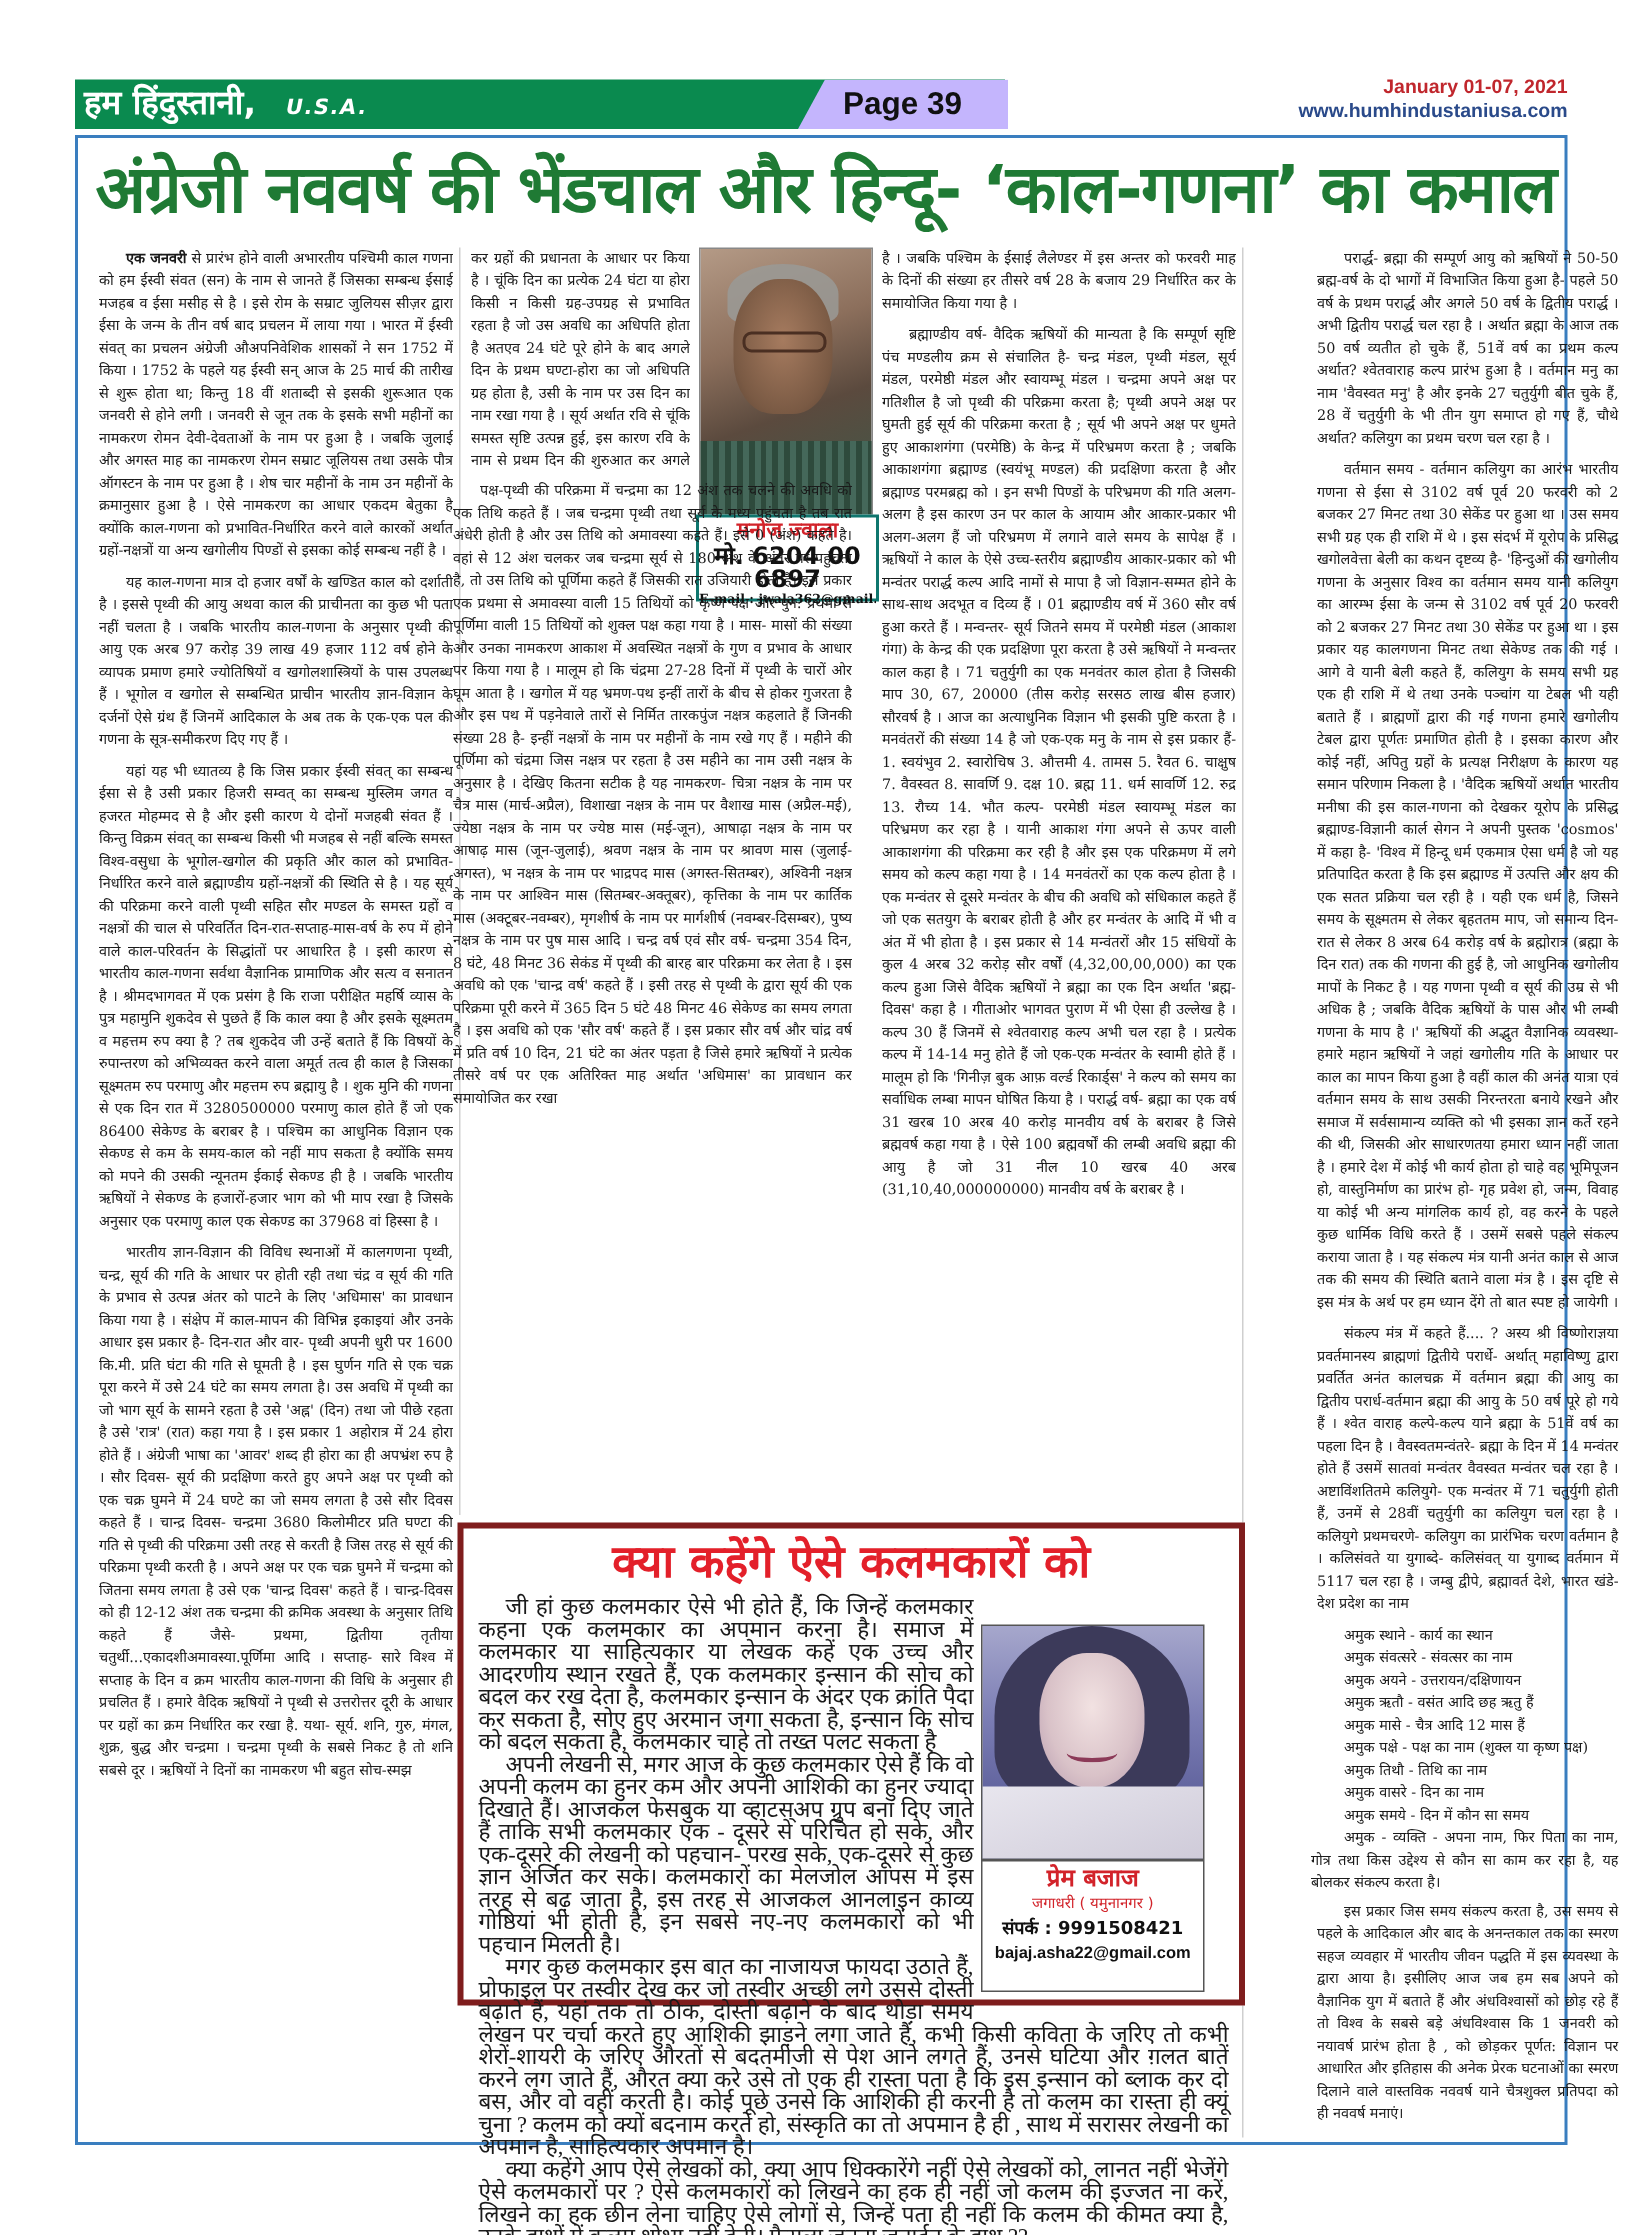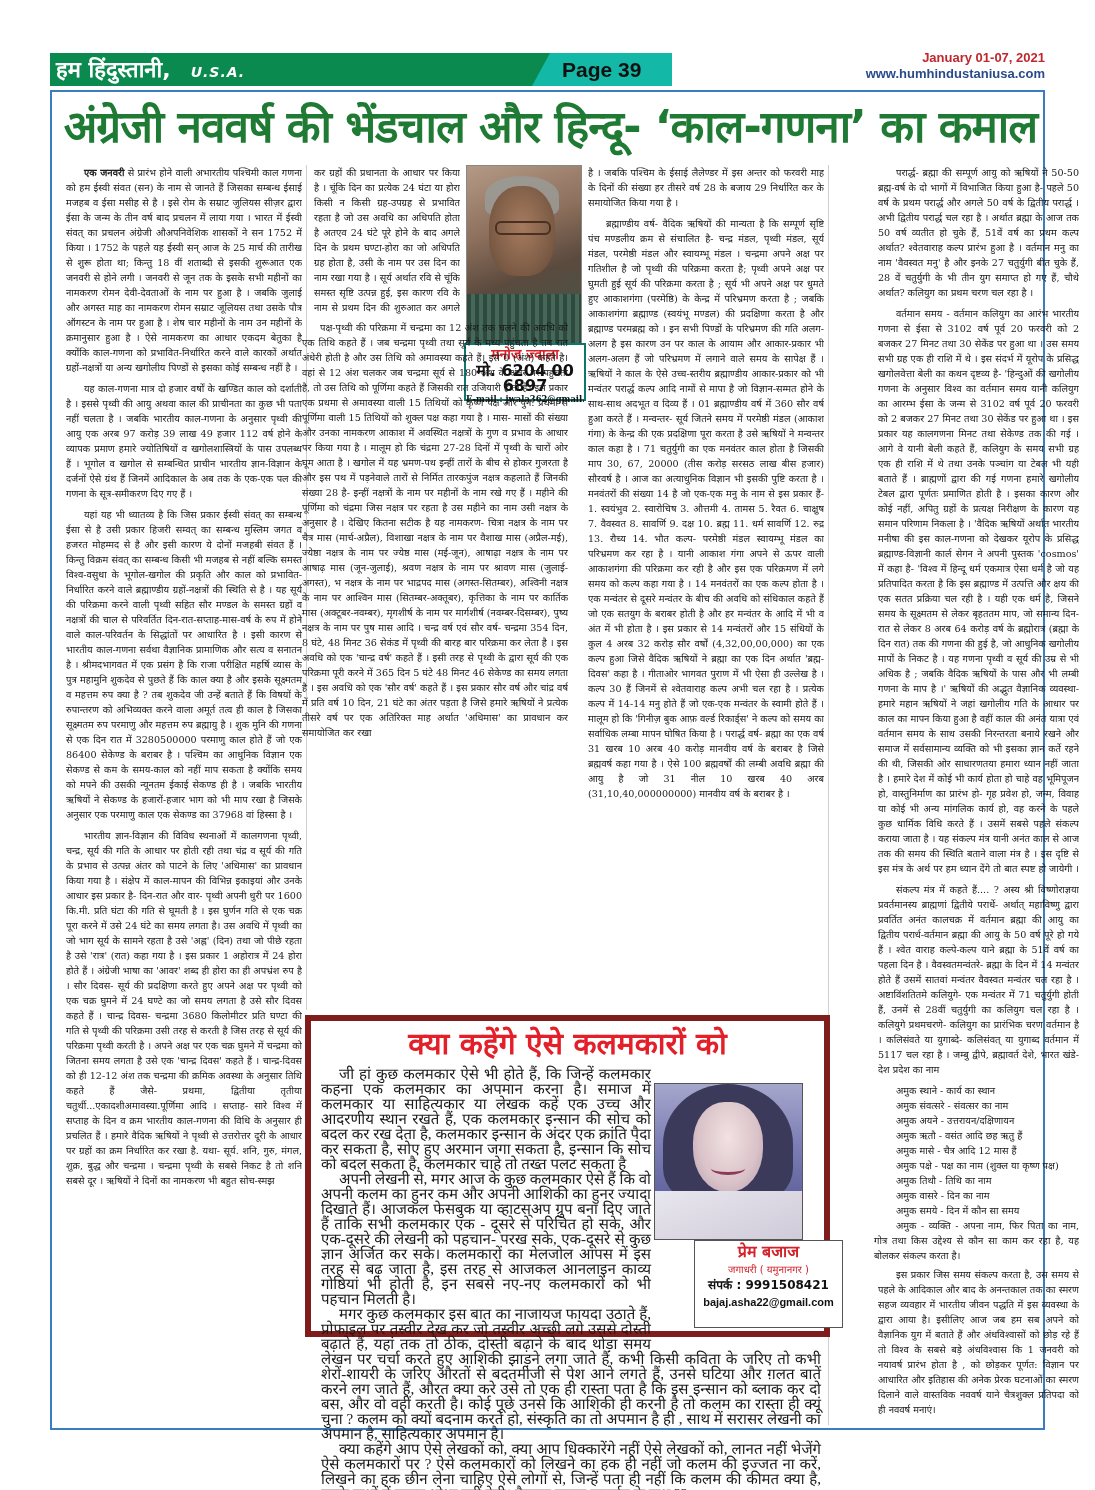--- a/index.html
+++ b/index.html
@@ -1,20 +1,20 @@
 <!DOCTYPE html>
 <html><head>
 <meta charset="utf-8">
 <style>
   html,body{margin:0;padding:0;background:#ffffff;}
   body{width:1095px;height:1490px;position:relative;overflow:hidden;font-family:"DejaVu Sans","Liberation Sans",sans-serif;color:#1a1a1a;}
   .masthead{position:absolute;left:50px;top:53px;width:620px;height:33px;background:#0a8a4f;}
   .masthead .brand{position:absolute;left:6px;top:2px;color:#fff;font-weight:bold;font-size:22px;line-height:29px;white-space:nowrap;}
   .masthead .brand .usa{font-style:italic;font-size:14px;margin-left:20px;letter-spacing:1px;}
-  .pagetag{position:absolute;left:532px;top:53px;width:140px;height:33px;background:#14b8a6;clip-path:polygon(18px 0,100% 0,100% 100%,0 100%);}
+  .pagetag{position:absolute;left:532px;top:53px;width:140px;height:33px;background:#c4b5fd;clip-path:polygon(18px 0,100% 0,100% 100%,0 100%);}
   .pagetag span{position:absolute;left:30px;top:2px;font-weight:bold;font-size:21px;line-height:29px;color:#111;font-family:"Liberation Sans",sans-serif;}
   .dateline{position:absolute;right:50px;top:50px;text-align:right;font-family:Liberation Sans, sans-serif;font-size:13px;line-height:16px;}
   .dateline .date{color:#c0272d;font-weight:bold;}
   .dateline .site{color:#2a4a8a;font-weight:bold;}
   .frame{position:absolute;left:50px;top:90px;width:995px;height:1340px;border:2px solid #3a7ebf;box-sizing:border-box;}
   .headline{position:absolute;left:62px;top:95px;width:975px;text-align:right;color:#1f7a34;font-weight:bold;font-size:44px;line-height:64px;letter-spacing:-1px;white-space:nowrap;}
   .col{position:absolute;font-size:9.6px;line-height:15px;text-align:justify;color:#1a1a1a;font-family:"DejaVu Serif","Liberation Serif",serif;}
   .col p{margin:0 0 6px 4px;text-indent:18px;}
   .col p b{font-family:"DejaVu Sans",sans-serif;}
   .c1{left:62px;top:165px;width:240px;height:1260px;overflow:hidden;}
@@ -26,31 +26,31 @@
   .c4 .list div{padding-left:22px;}
   .photo1{position:absolute;left:466px;top:165px;width:114px;height:178px;background:linear-gradient(160deg,#b49a86 0%,#8c6f5c 35%,#5b4a3e 60%,#3d5a4a 100%);border:1px solid #888;}
   .photo1 .face{position:absolute;left:22px;top:20px;width:66px;height:90px;border-radius:45% 45% 40% 40%;background:radial-gradient(ellipse at 50% 45%,#a67b5f 0%,#7a5a44 70%,#5d4535 100%);}
   .photo1 .hair{position:absolute;left:18px;top:10px;width:74px;height:40px;border-radius:50% 50% 20% 20%;background:#9a9a96;opacity:0.85;}
   .photo1 .glasses{position:absolute;left:28px;top:55px;width:56px;height:14px;border:2px solid #4a2f22;border-radius:6px;box-sizing:border-box;}
   .photo1 .shirt{position:absolute;left:0;bottom:0;width:114px;height:50px;background:repeating-linear-gradient(90deg,#2e4a3c 0 4px,#45685a 4px 8px);}
   .caption1{position:absolute;left:464px;top:343px;width:118px;height:54px;border:2px solid #0f766e;background:#fff;text-align:center;}
   .caption1 .name{color:#d2232a;font-weight:bold;font-size:14px;line-height:18px;}
   .caption1 .phone{font-weight:bold;font-size:16px;line-height:15px;color:#111;}
   .caption1 .email{font-size:8.4px;line-height:13px;font-weight:bold;font-family:"DejaVu Serif",serif;color:#111;white-space:nowrap;overflow:hidden;}
-  .inset{position:absolute;left:305px;top:1015px;width:525px;height:322px;border:6px solid #7f1d1d;box-sizing:border-box;background:#fff;}
+  .inset{position:absolute;left:305px;top:1015px;width:525px;height:322px;border:4px solid #7f1d1d;box-sizing:border-box;background:#fff;}
   .inset .ititle{position:absolute;left:0;top:2px;width:100%;text-align:center;color:#e3202a;font-weight:bold;font-size:30px;line-height:42px;}
   .inset .itext{position:absolute;left:10px;top:46px;width:500px;font-size:15px;line-height:15px;text-align:justify;font-family:Liberation Serif, serif;color:#1a1a1a;}
   .inset .itext p{margin:0;text-indent:18px;}
   .inset .float{float:right;width:162px;height:275px;margin:4px 0 4px 8px;}
   .photo2{position:absolute;left:654px;top:1083px;width:147px;height:155px;background:linear-gradient(180deg,#a6a7cc 0%,#7b7db4 40%,#4a4d8a 100%);border:1px solid #555;overflow:hidden;}
   .photo2 .hair{position:absolute;left:8px;top:0;width:130px;height:120px;border-radius:50% 50% 30% 30%;background:#3c3a5a;}
   .photo2 .face{position:absolute;left:38px;top:18px;width:70px;height:90px;border-radius:45% 45% 48% 48%;background:radial-gradient(ellipse at 50% 40%,#f2e2e2 0%,#d9c2c8 60%,#b69aae 100%);}
   .photo2 .smile{position:absolute;left:56px;top:78px;width:34px;height:10px;border-bottom:3px solid #8c3a58;border-radius:0 0 50% 50%;}
   .photo2 .shawl{position:absolute;left:0;bottom:0;width:147px;height:48px;background:linear-gradient(160deg,#e8e6ee 0%,#cfcbd9 100%);}
-  .caption2{position:absolute;left:654px;top:1240px;width:147px;height:86px;border:1px solid #555;background:#fff;text-align:center;margin-left:40px;}
+  .caption2{position:absolute;left:654px;top:1240px;width:147px;height:86px;border:1px solid #555;background:#fff;text-align:center;}
   .caption2 .name{color:#d2232a;font-weight:bold;font-size:16px;line-height:22px;}
   .caption2 .place{color:#d2232a;font-size:10px;line-height:14px;}
   .caption2 .contact{font-weight:bold;font-size:12px;line-height:17px;color:#111;}
   .caption2 .email{font-weight:bold;font-size:11px;line-height:16px;color:#111;font-family:"Liberation Sans",sans-serif;}
   .rule-v{position:absolute;width:1px;background:#cfcfcf;}
 </style>
 </head>
 <body>
 
 <div class="masthead">

